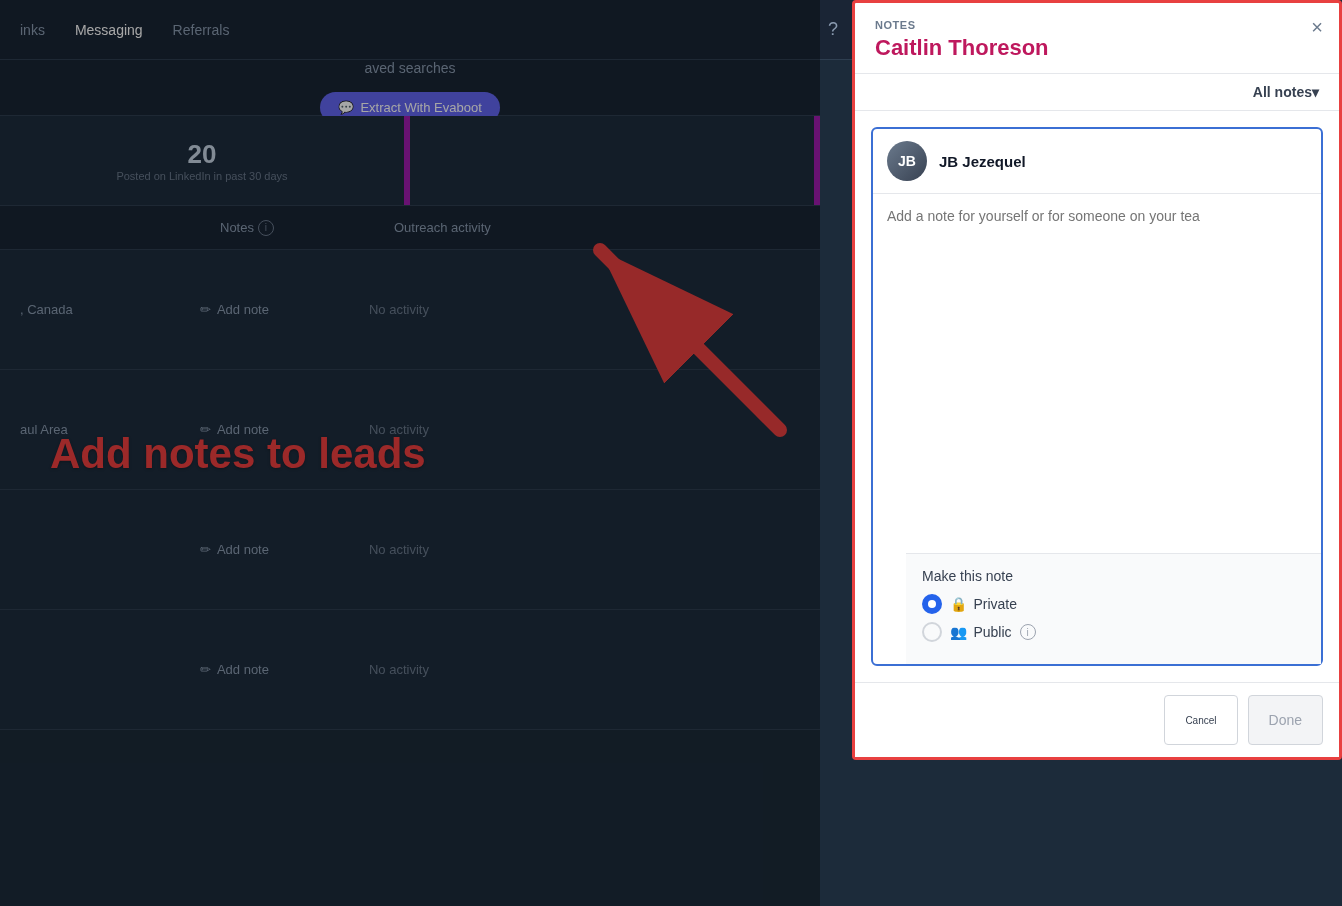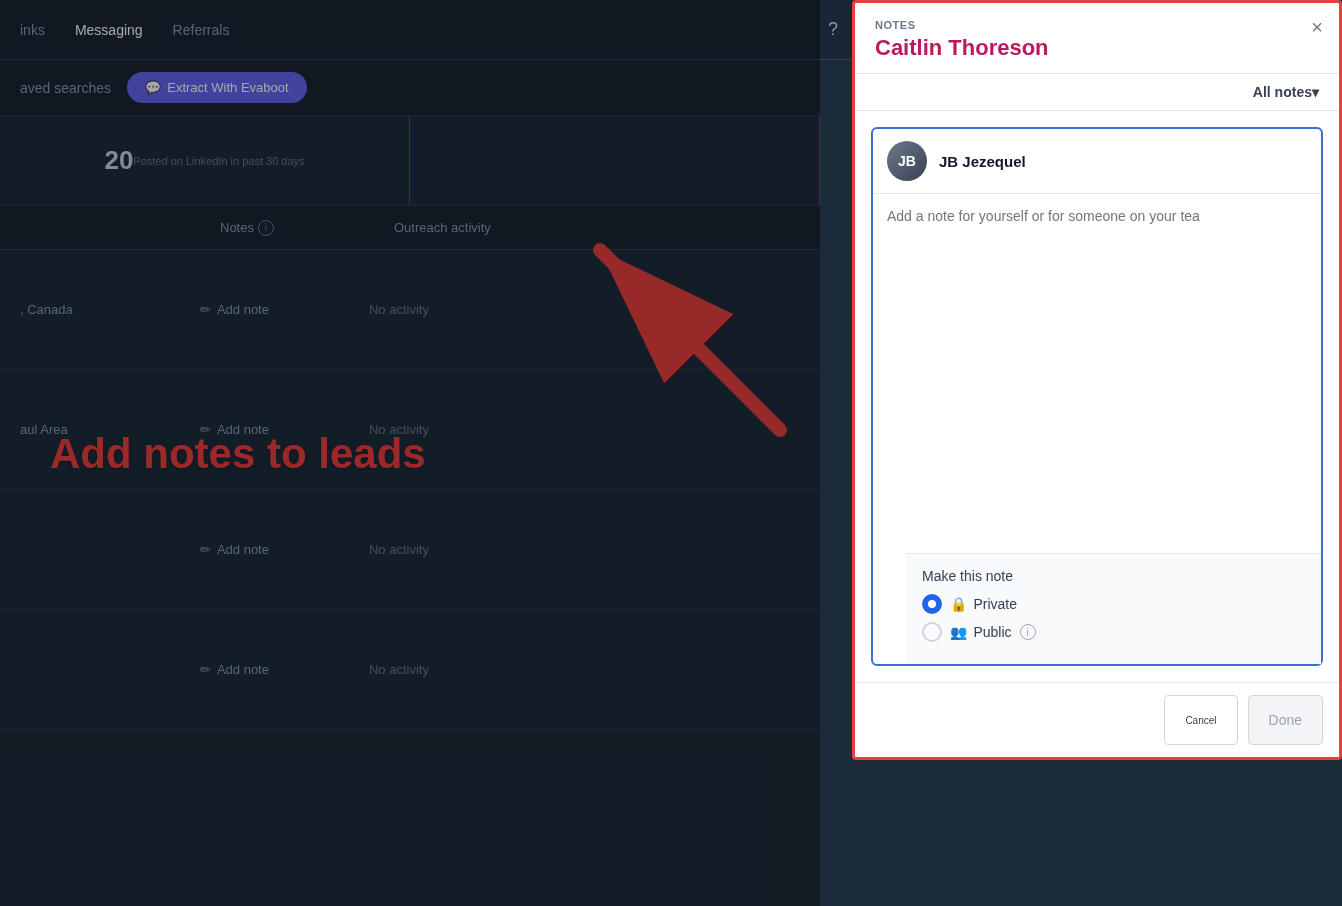--- a/index.html
+++ b/index.html
@@ -58,20 +58,21 @@
       position: absolute;
       top: 60px; left: 0;
       width: 820px;
       height: 56px;
       background: #1a2535;
       display: flex;
       align-items: center;
       padding: 0 20px;
       gap: 16px;
       border-bottom: 1px solid #2e3e50;
+      flex-direction: column;
     }
     .search-label {
       color: #8a9bb0;
       font-size: 14px;
     }
     .extract-btn {
       background: #6366f1;
       border: none;
       border-radius: 20px;
       padding: 8px 18px;
@@ -90,23 +91,24 @@
       width: 820px;
       height: 90px;
       background: #1e2d3e;
       display: flex;
       align-items: center;
       border-bottom: 1px solid #2e3e50;
     }
     .stat-cell {
       flex: 1;
       display: flex;
+      flex-direction: column;
       align-items: center;
       justify-content: center;
-      border-right: 1px solid #a21caf;
+      border-right: 6px solid #a21caf;
       height: 100%;
     }
     .stat-number {
       color: #c8d6e5;
       font-size: 26px;
       font-weight: 600;
     }
     .stat-label {
       color: #6b7a8d;
       font-size: 11px;

